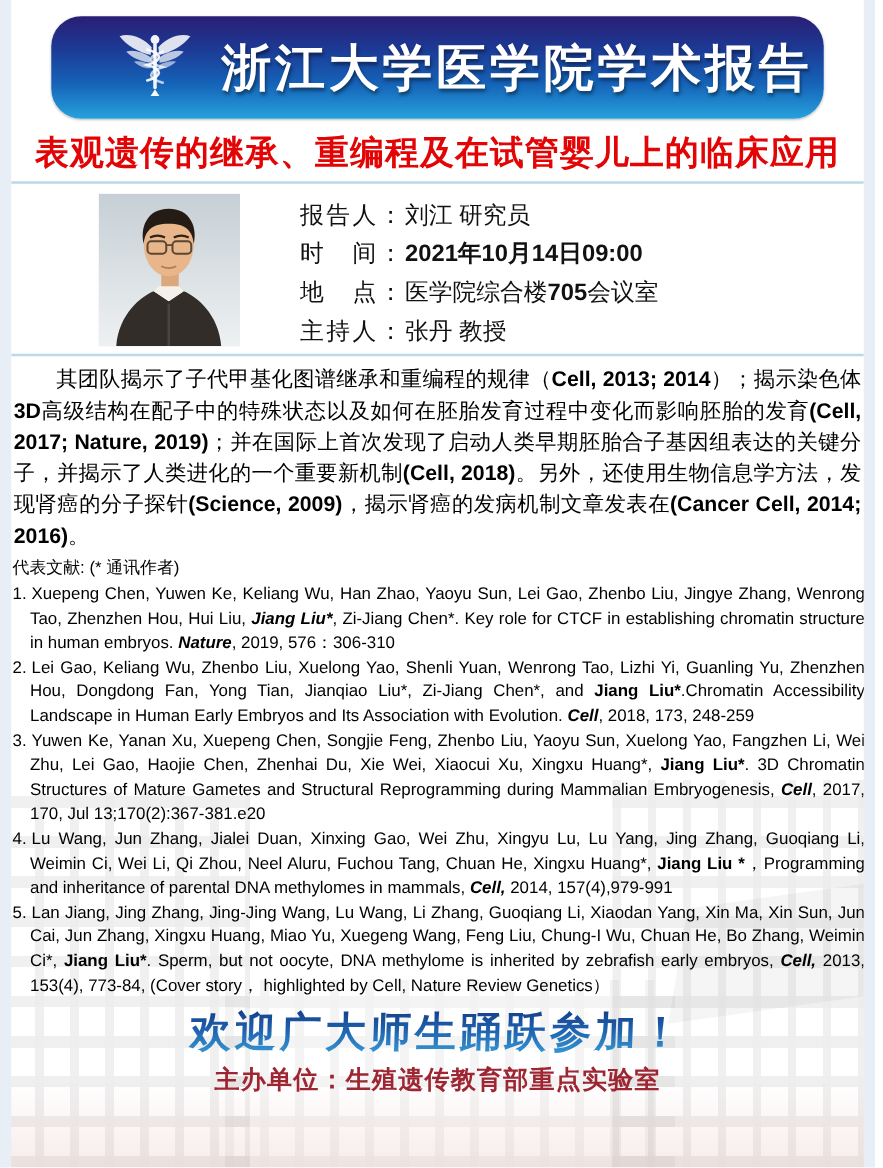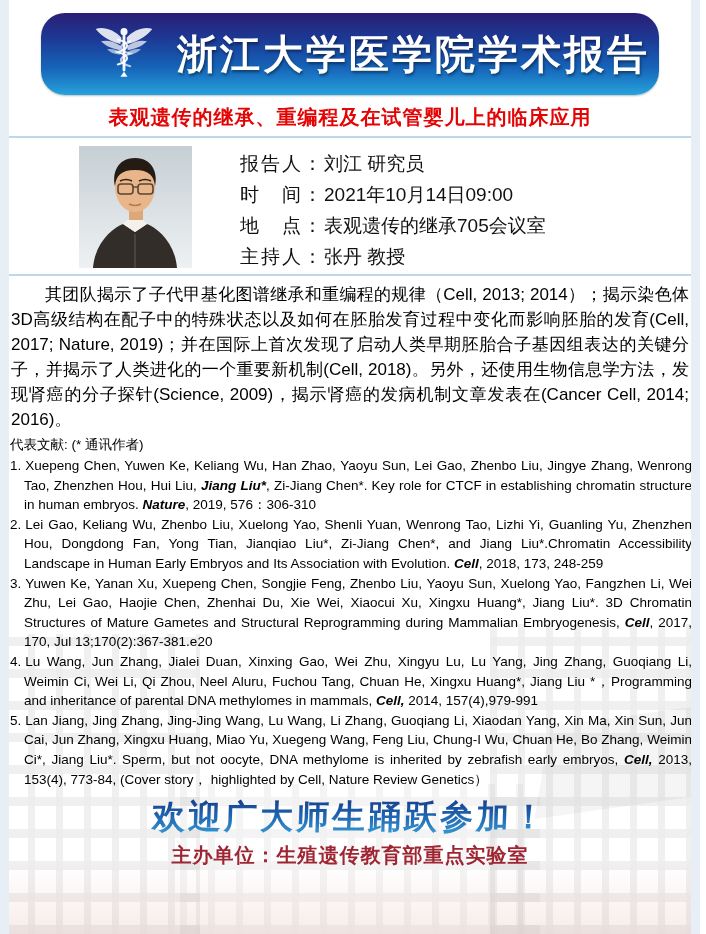--- a/index.html
+++ b/index.html
@@ -57,37 +57,37 @@
     letter-spacing:3px;
     text-shadow:1px 2px 3px rgba(0,0,0,.45);
     white-space:nowrap;
   }
 
   
   .lecture-title{
     margin-top:9px;
     text-align:center;
     color:#e30505;
-    font-size:20px;font-weight:bold;
+    font-size:27px;font-weight:bold;
     font-family:"Liberation Serif","DejaVu Serif",serif;
     letter-spacing:1px;
   }
 
   .divider{height:0;border:0;border-top:2px solid #bdd8e8;margin:5px 9px 0 9px;}
 
   
   .speaker-row{display:flex;margin:8px 0 0 79px;height:123px;}
   .photo{
     width:113px;height:122px;flex:0 0 auto;
     overflow:hidden;background:#dde3e6;
   }
   .speaker-info{margin-left:48px;padding-top:2px;}
   .info-row{font-size:19px;color:#111;line-height:31px;white-space:nowrap;}
   .info-label{letter-spacing:2px;}
-  .seg-b{font-weight:normal;}
+  .seg-b{font-weight:bold;}
   .seg-bi{font-weight:bold;font-style:italic;}
 
   
   .bio{margin:6px 11px 0 11px;}
   .bio p{
     margin:0;text-indent:2em;text-align:justify;
     font-size:17px;line-height:25px;color:#000;
   }
 
   
@@ -181,21 +181,21 @@
           <path d="M60 35 q6 -3 12 0" stroke="#2c2218" stroke-width="1.6" fill="none"></path>
           <path d="M50 58 q6 3 12 0" stroke="#b07c52" stroke-width="1.4" fill="none"></path>
           <path d="M14 122 C16 96 34 82 44 78 L56 86 L68 78 C78 82 96 96 98 122 Z" fill="#322d29"></path>
           <path d="M44 78 L56 86 L68 78 L64 74 L48 74 Z" fill="#f4f1ea"></path>
           <line x1="56" y1="88" x2="56" y2="122" stroke="#4a443e" stroke-width="2"></line>
         </svg>
       </div>
       <div class="speaker-info">
         <div class="info-row"><span class="info-label">报告人：</span><span><span class="seg-n">刘江 研究员</span></span></div>
         <div class="info-row"><span class="info-label">时　间：</span><span><span class="seg-b">2021年10月14日09:00</span></span></div>
-        <div class="info-row"><span class="info-label">地　点：</span><span><span class="seg-n">表观遗传的继承</span><span class="seg-b">705</span><span class="seg-n">会议室</span></span></div>
+        <div class="info-row"><span class="info-label">地　点：</span><span><span class="seg-n">医学院综合楼</span><span class="seg-b">705</span><span class="seg-n">会议室</span></span></div>
         <div class="info-row"><span class="info-label">主持人：</span><span><span class="seg-n">张丹 教授</span></span></div>
       </div>
     </div>
 
     <hr class="divider">
 
     <div class="bio">
       <p><span class="seg-n">其团队揭示了子代甲基化图谱继承和重编程的规律（</span><span class="seg-b">Cell, 2013; 2014</span><span class="seg-n">）；揭示染色体</span><span class="seg-b">3D</span><span class="seg-n">高级结构在配子中的特殊状态以及如何在胚胎发育过程中变化而影响胚胎的发育</span><span class="seg-b">(Cell, 2017; Nature, 2019)</span><span class="seg-n">；并在国际上首次发现了启动人类早期胚胎合子基因组表达的关键分子，并揭示了人类进化的一个重要新机制</span><span class="seg-b">(Cell, 2018)</span><span class="seg-n">。另外，还使用生物信息学方法，发现肾癌的分子探针</span><span class="seg-b">(Science, 2009)</span><span class="seg-n">，揭示肾癌的发病机制文章发表在</span><span class="seg-b">(Cancer Cell, 2014; 2016)</span><span class="seg-n">。</span></p>
     </div>
 

